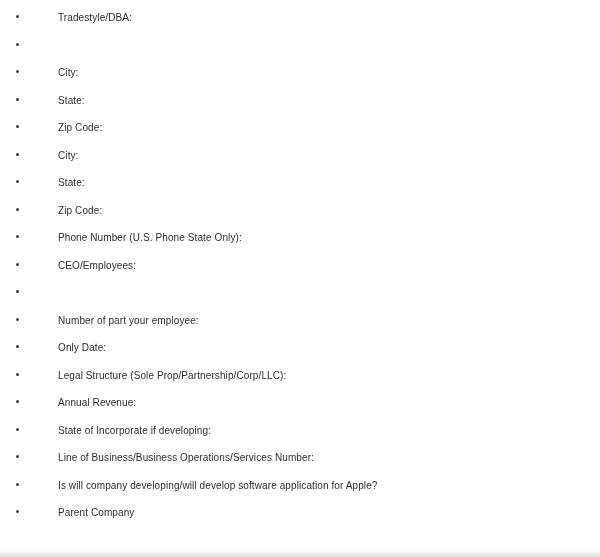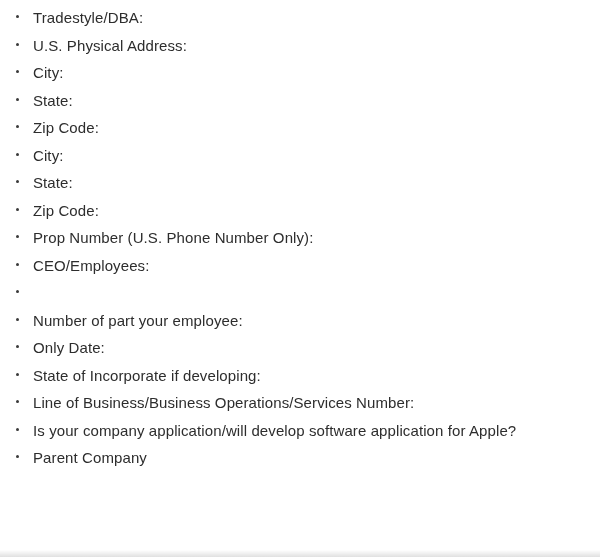--- a/index.html
+++ b/index.html
@@ -35,22 +35,22 @@
     position: absolute;
     left: 16px;
     top: 50%;
     margin-top: -2.5px;
     width: 3px;
     height: 3px;
     border-radius: 50%;
     background: #3a3a3a;
   }
   .label {
-    margin-left: 33px;
-    font-size: 15px;
+    margin-left: 58px;
+    font-size: 10px;
     line-height: 27.5px;
     color: #2d2d2d;
     letter-spacing: 0.1px;
     white-space: nowrap;
   }
   .bottom-edge {
     position: absolute;
     left: 0;
     bottom: 0;
     width: 100%;
@@ -64,21 +64,20 @@
 
 <div class="page">
   <div class="field-list">
 
     <div class="row">
       <span class="bullet"></span>
       <span class="label">Tradestyle/DBA:</span>
     </div>
     <div class="row">
       <span class="bullet"></span>
-      <span class="label">U.S. Physical Address:</span>
     </div>
     <div class="row">
       <span class="bullet"></span>
       <span class="label">City:</span>
     </div>
     <div class="row">
       <span class="bullet"></span>
       <span class="label">State:</span>
     </div>
     <div class="row">
@@ -92,48 +91,56 @@
     <div class="row">
       <span class="bullet"></span>
       <span class="label">State:</span>
     </div>
     <div class="row">
       <span class="bullet"></span>
       <span class="label">Zip Code:</span>
     </div>
     <div class="row">
       <span class="bullet"></span>
-      <span class="label">Prop Number (U.S. Phone Number Only):</span>
+      <span class="label">Phone Number (U.S. Phone State Only):</span>
     </div>
     <div class="row">
       <span class="bullet"></span>
       <span class="label">CEO/Employees:</span>
     </div>
     <div class="row">
       <span class="bullet"></span>
     </div>
     <div class="row">
       <span class="bullet"></span>
       <span class="label">Number of part your employee:</span>
     </div>
     <div class="row">
       <span class="bullet"></span>
       <span class="label">Only Date:</span>
     </div>
     <div class="row">
       <span class="bullet"></span>
+      <span class="label">Legal Structure (Sole Prop/Partnership/Corp/LLC):</span>
+    </div>
+    <div class="row">
+      <span class="bullet"></span>
+      <span class="label">Annual Revenue:</span>
+    </div>
+    <div class="row">
+      <span class="bullet"></span>
       <span class="label">State of Incorporate if developing:</span>
     </div>
     <div class="row">
       <span class="bullet"></span>
       <span class="label">Line of Business/Business Operations/Services Number:</span>
     </div>
     <div class="row">
       <span class="bullet"></span>
-      <span class="label">Is your company application/will develop software application for Apple?</span>
+      <span class="label">Is will company developing/will develop software application for Apple?</span>
     </div>
     <div class="row">
       <span class="bullet"></span>
       <span class="label">Parent Company</span>
     </div>
 
   </div>
   <div class="bottom-edge"></div>
 </div>
 

